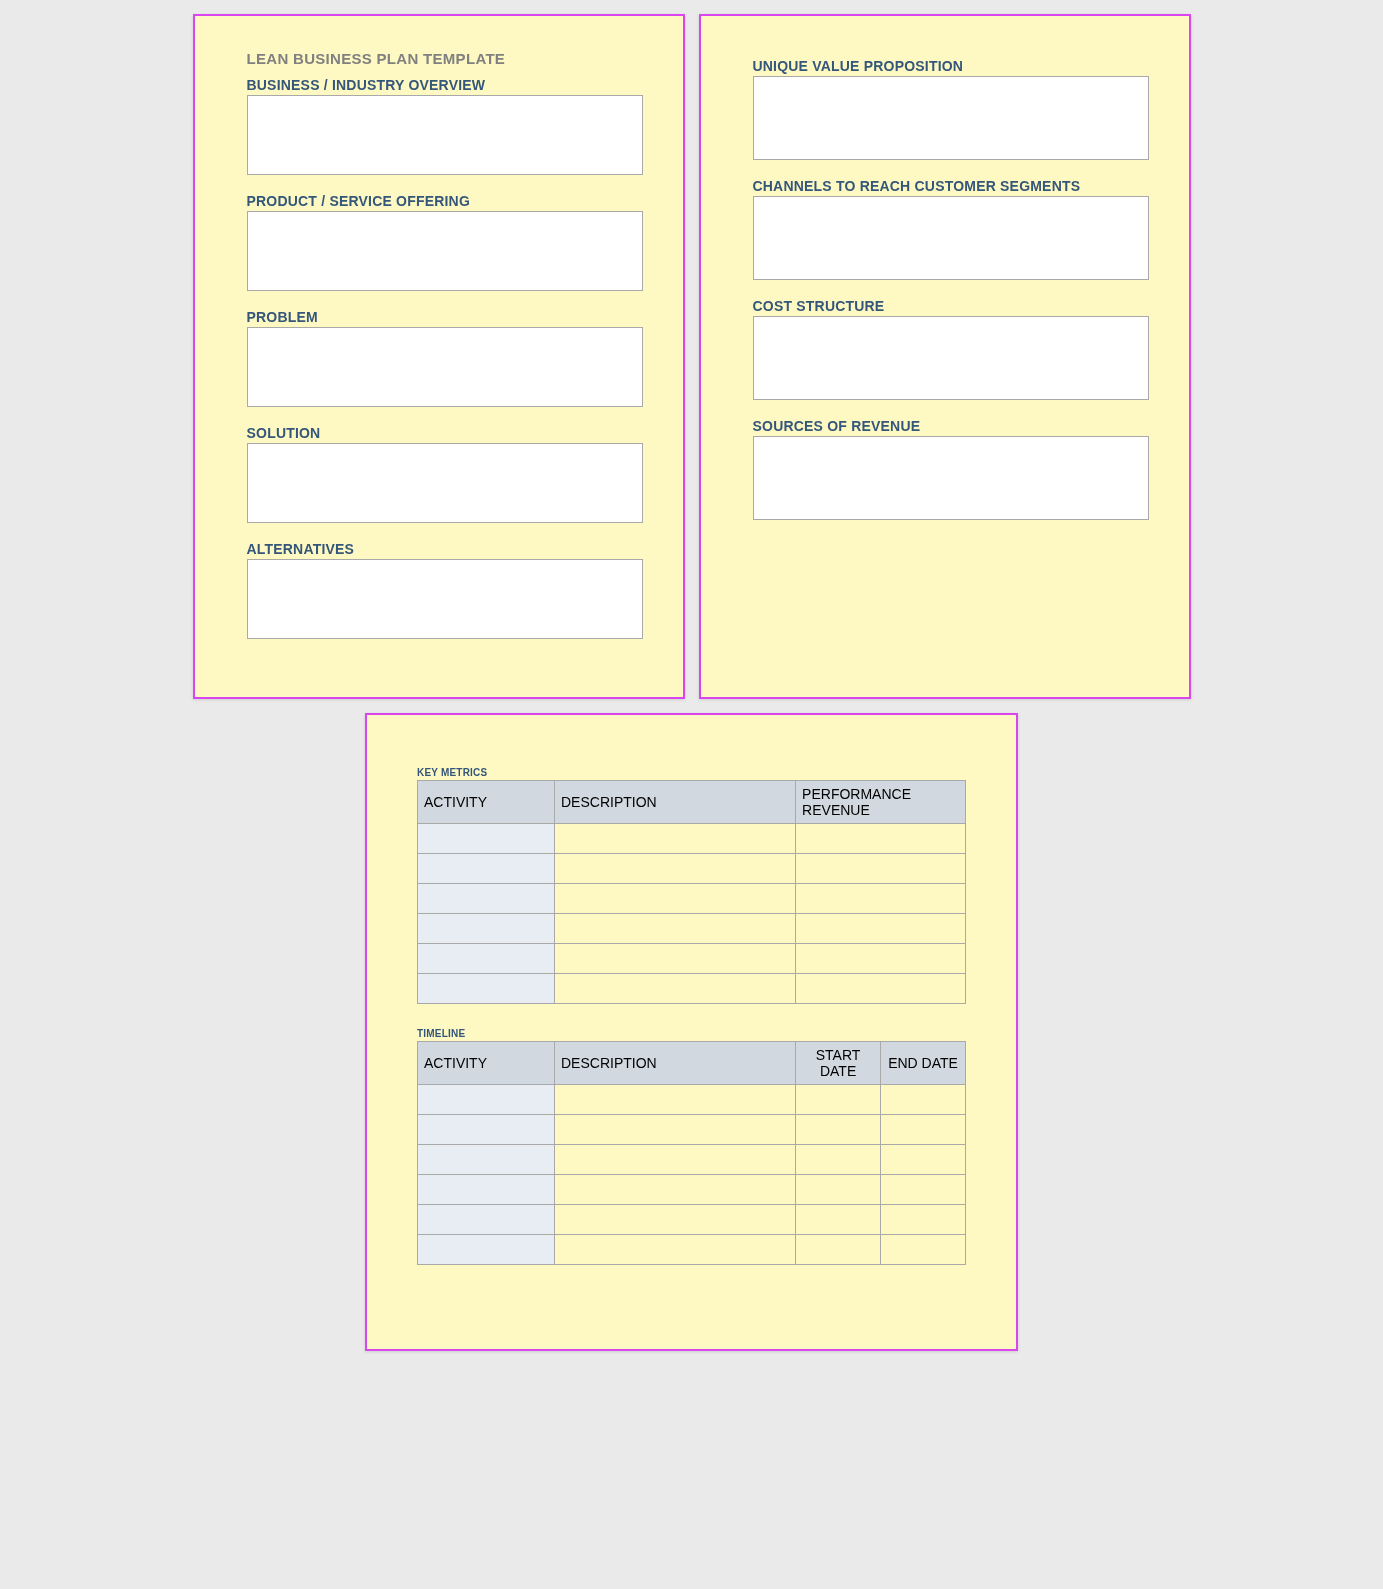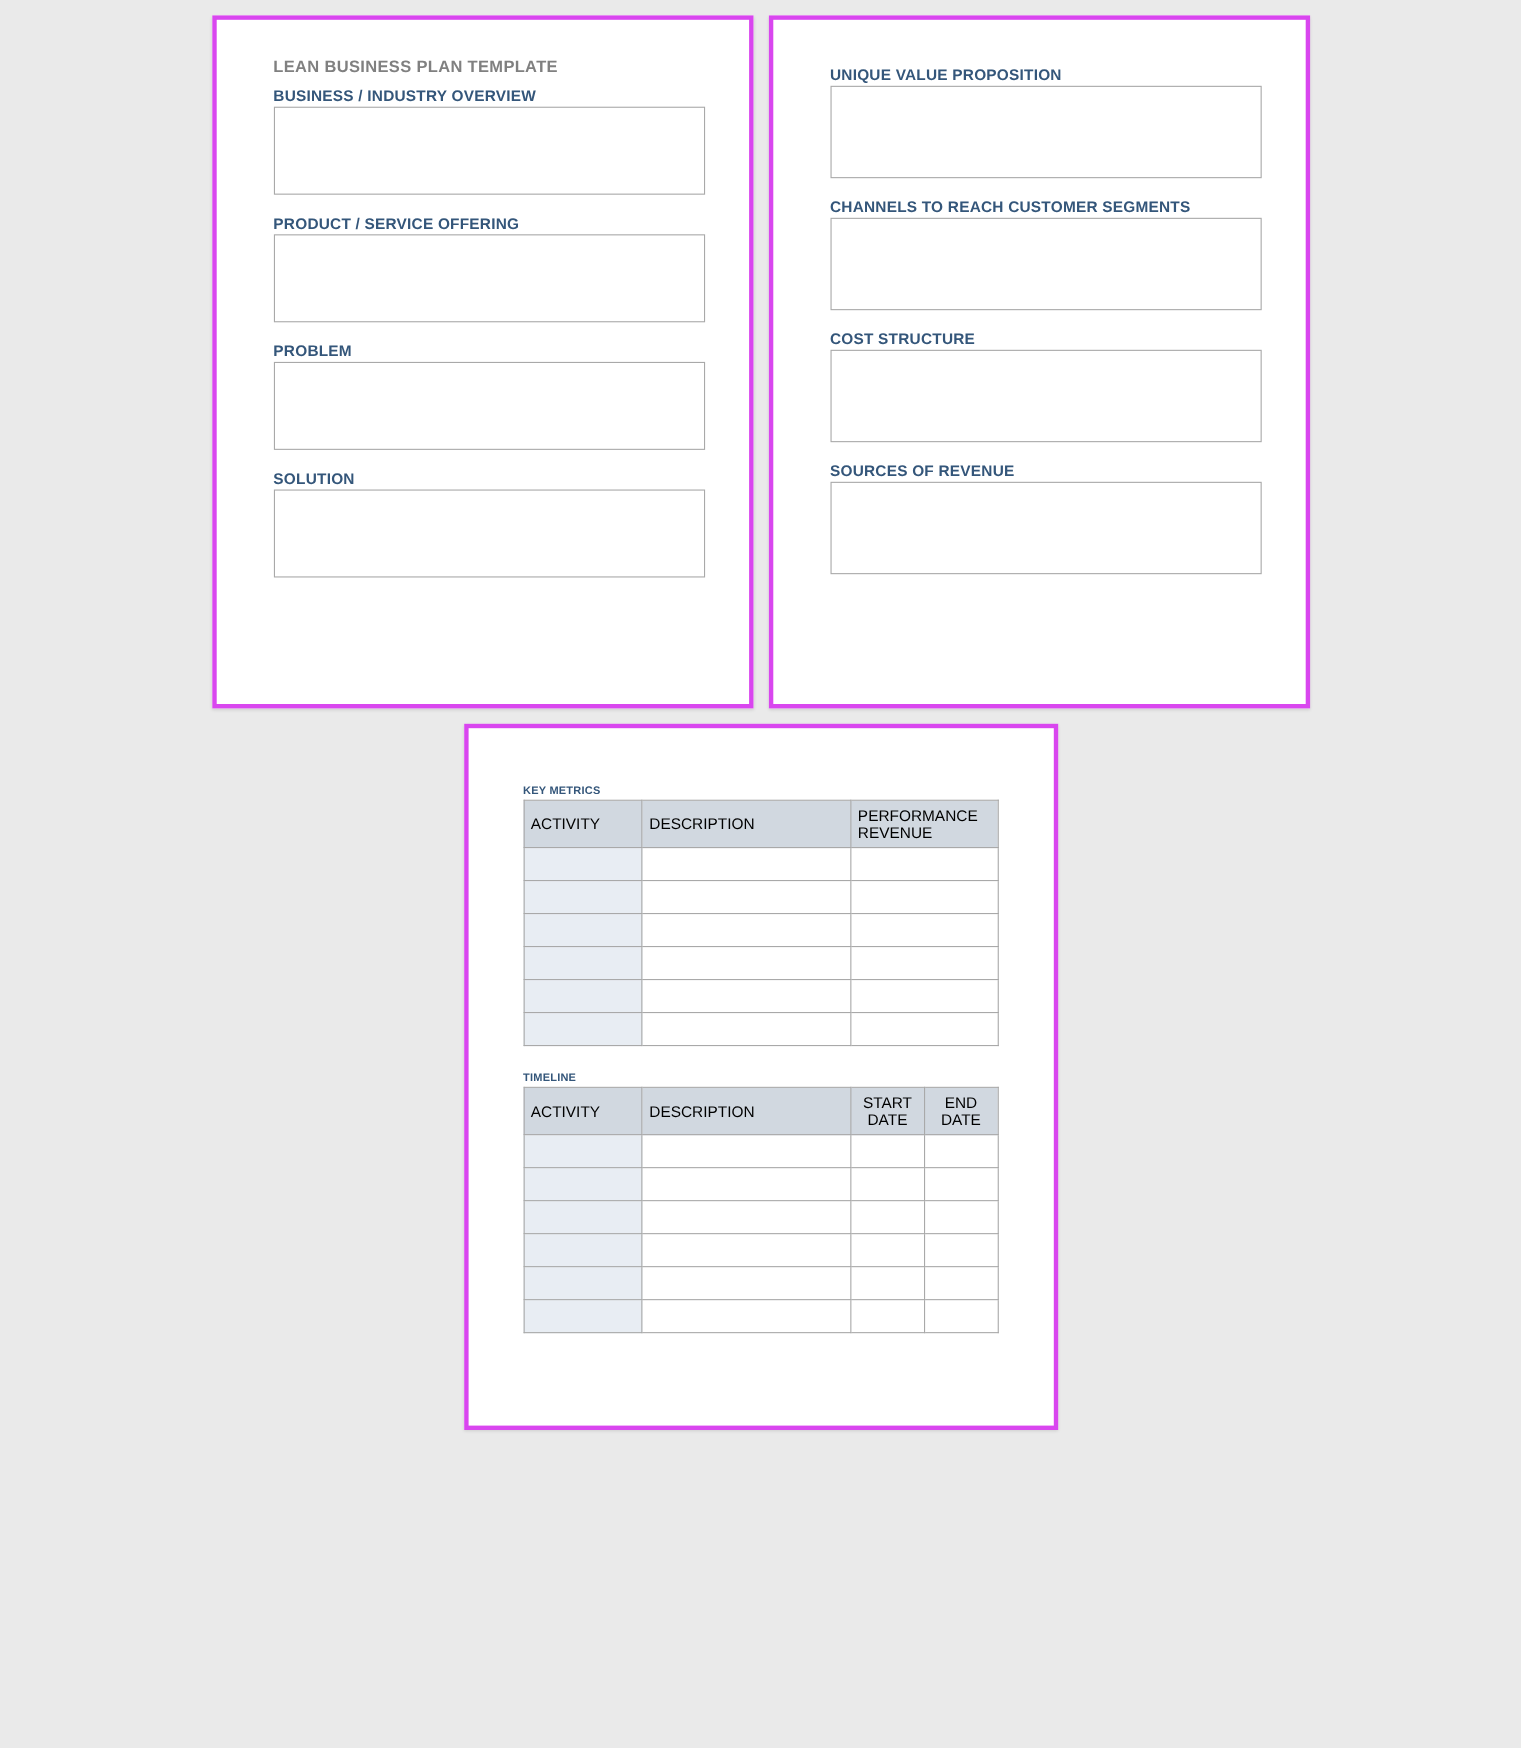--- a/index.html
+++ b/index.html
@@ -8,29 +8,29 @@
     font-family: Arial, Helvetica, sans-serif;
     padding: 14px;
   }
   .pages-row {
     display: flex;
     gap: 14px;
     justify-content: center;
   }
   .pages-row.centered { justify-content: center; margin-top: 14px; }
   .page {
-    background: #ffffff;
-    border: 4px solid #d946ef;
+    background: #fef9c3;
+    border: 2px solid #d946ef;
     box-shadow: 0 1px 3px rgba(0,0,0,.12);
     width: 492px;
     min-height: 630px;
     padding: 34px 40px 40px 52px;
   }
   .page.wide {
-    width: 540px;
+    width: 653px;
     padding: 52px 50px 60px 50px;
   }
   .doc-title {
     color: #808080;
     font-size: 15px;
     font-weight: 700;
     letter-spacing: .3px;
     margin-bottom: 10px;
   }
   .field-block { margin-bottom: 18px; }
@@ -106,20 +106,24 @@
     <div class="field-block">
       <div class="field-label">PROBLEM</div>
       <div class="field-box"></div>
     </div>
 
     <div class="field-block">
       <div class="field-label">SOLUTION</div>
       <div class="field-box"></div>
     </div>
 
+    <div class="field-block">
+      <div class="field-label">ALTERNATIVES</div>
+      <div class="field-box"></div>
+    </div>
   </div>
 
   <div class="page" style="padding-top:42px;">
     <div class="field-block">
       <div class="field-label">UNIQUE VALUE PROPOSITION</div>
       <div class="field-box tall"></div>
     </div>
 
 
     <div class="field-block">

